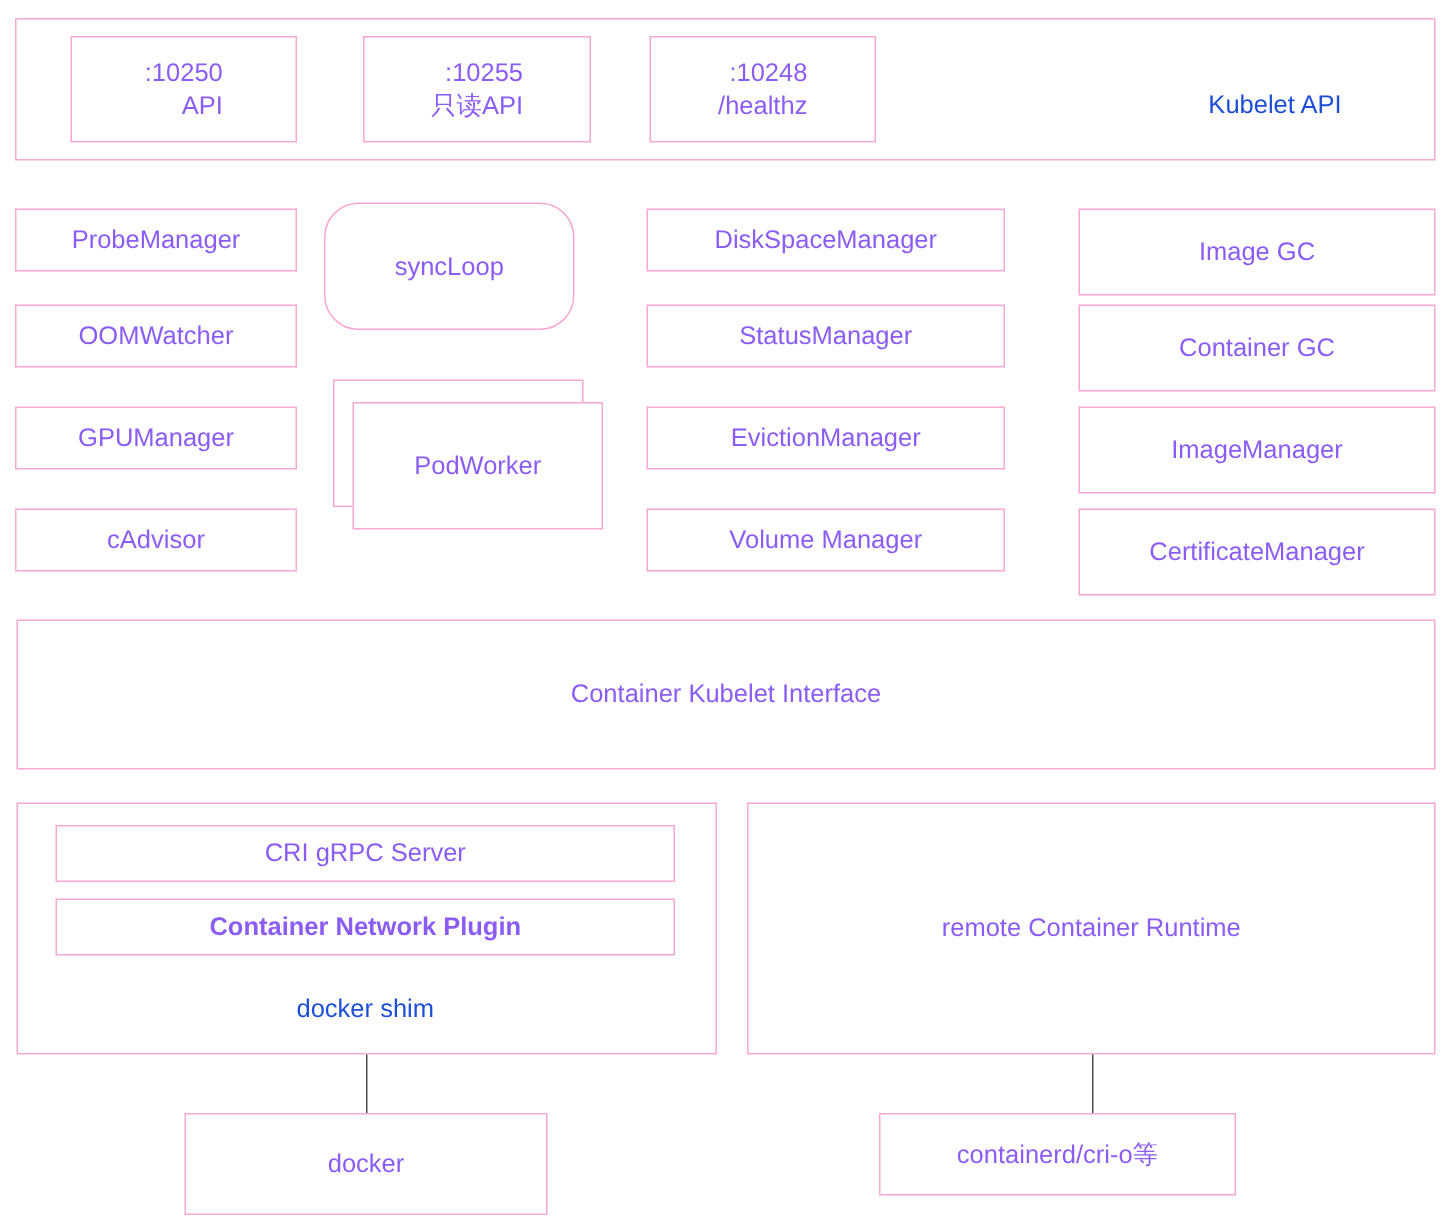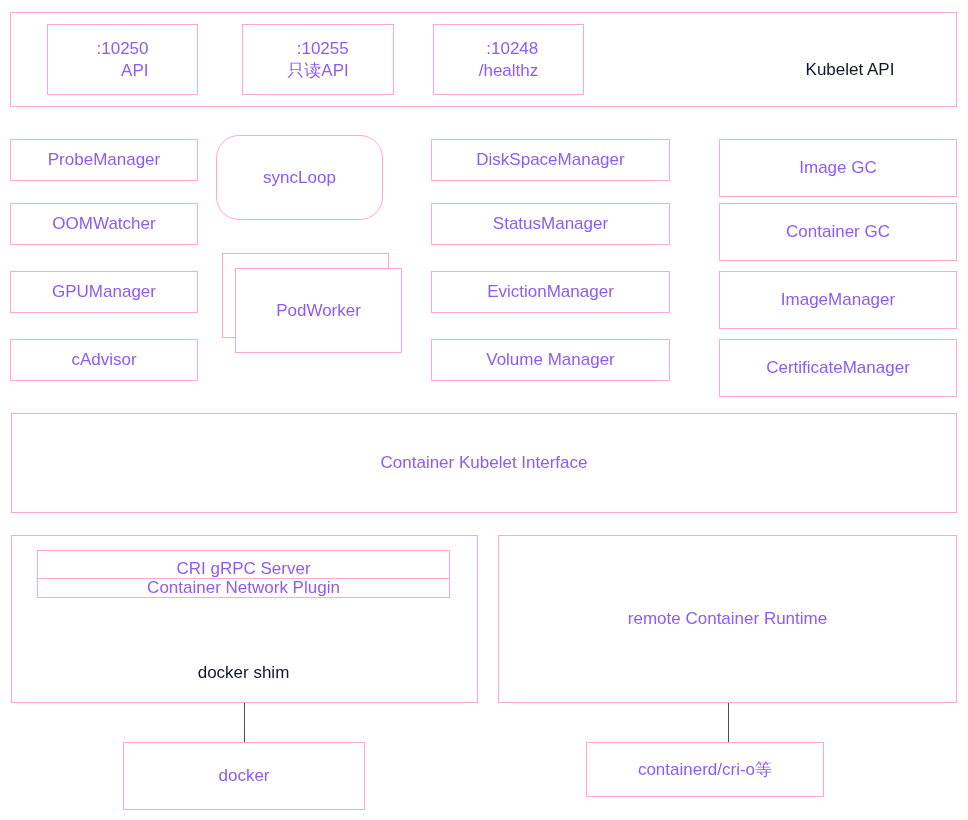--- a/index.html
+++ b/index.html
@@ -29,21 +29,21 @@
     line-height: 1.25;
     white-space: pre-line;
   }
   .plain {
     position: absolute;
     box-sizing: border-box;
     display: flex;
     align-items: center;
     justify-content: center;
     text-align: center;
-    color: #0f172a;
+    color: #1d4ed8;
     font-size: 17px;
   }
   .connector {
     position: absolute;
     background: #4d4d4d;
     width: 1px;
   }
   
   #kubelet-api-group { left: 10px; top: 12px; width: 947px; height: 95px; }
   #port-10250 { left: 47px; top: 24px; width: 151px; height: 71px; }
@@ -67,21 +67,21 @@
   
   .col4 { left: 719px; width: 238px; height: 58px; }
   .c4r1 { top: 139px; } .c4r2 { top: 203px; } .c4r3 { top: 271px; } .c4r4 { top: 339px; }
 
   
   #cri-bar { left: 11px; top: 413px; width: 946px; height: 100px; }
 
   
   #docker-shim-group { left: 11px; top: 535px; width: 467px; height: 168px; display: block; }
   #cri-grpc-server { left: 37px; top: 550px; width: 413px; height: 38px; }
-  #container-network-plugin { left: 37px; top: 578px; width: 413px; height: 20px; }
+  #container-network-plugin { left: 37px; top: 599px; width: 413px; height: 38px; font-weight: bold; }
   #docker-shim-label { left: 37px; top: 659px; width: 413px; height: 28px; }
   #remote-container-runtime { left: 498px; top: 535px; width: 459px; height: 168px; }
 
   
   #docker-box { left: 123px; top: 742px; width: 242px; height: 68px; }
   #containerd-box { left: 586px; top: 742px; width: 238px; height: 55px; }
   #docker-connector { left: 244px; top: 703px; height: 39px; }
   #containerd-connector { left: 728px; top: 703px; height: 39px; }
 </style>
 </head>

